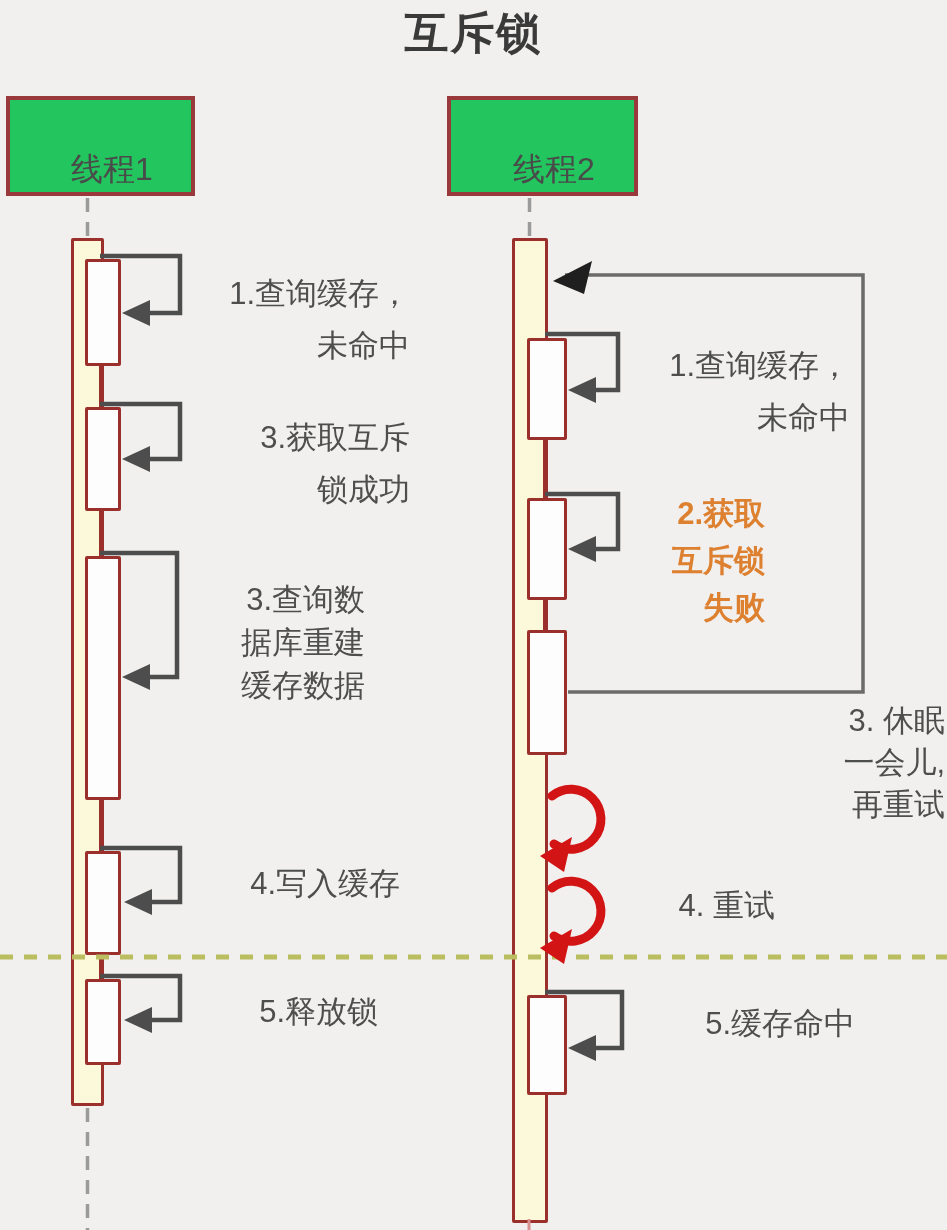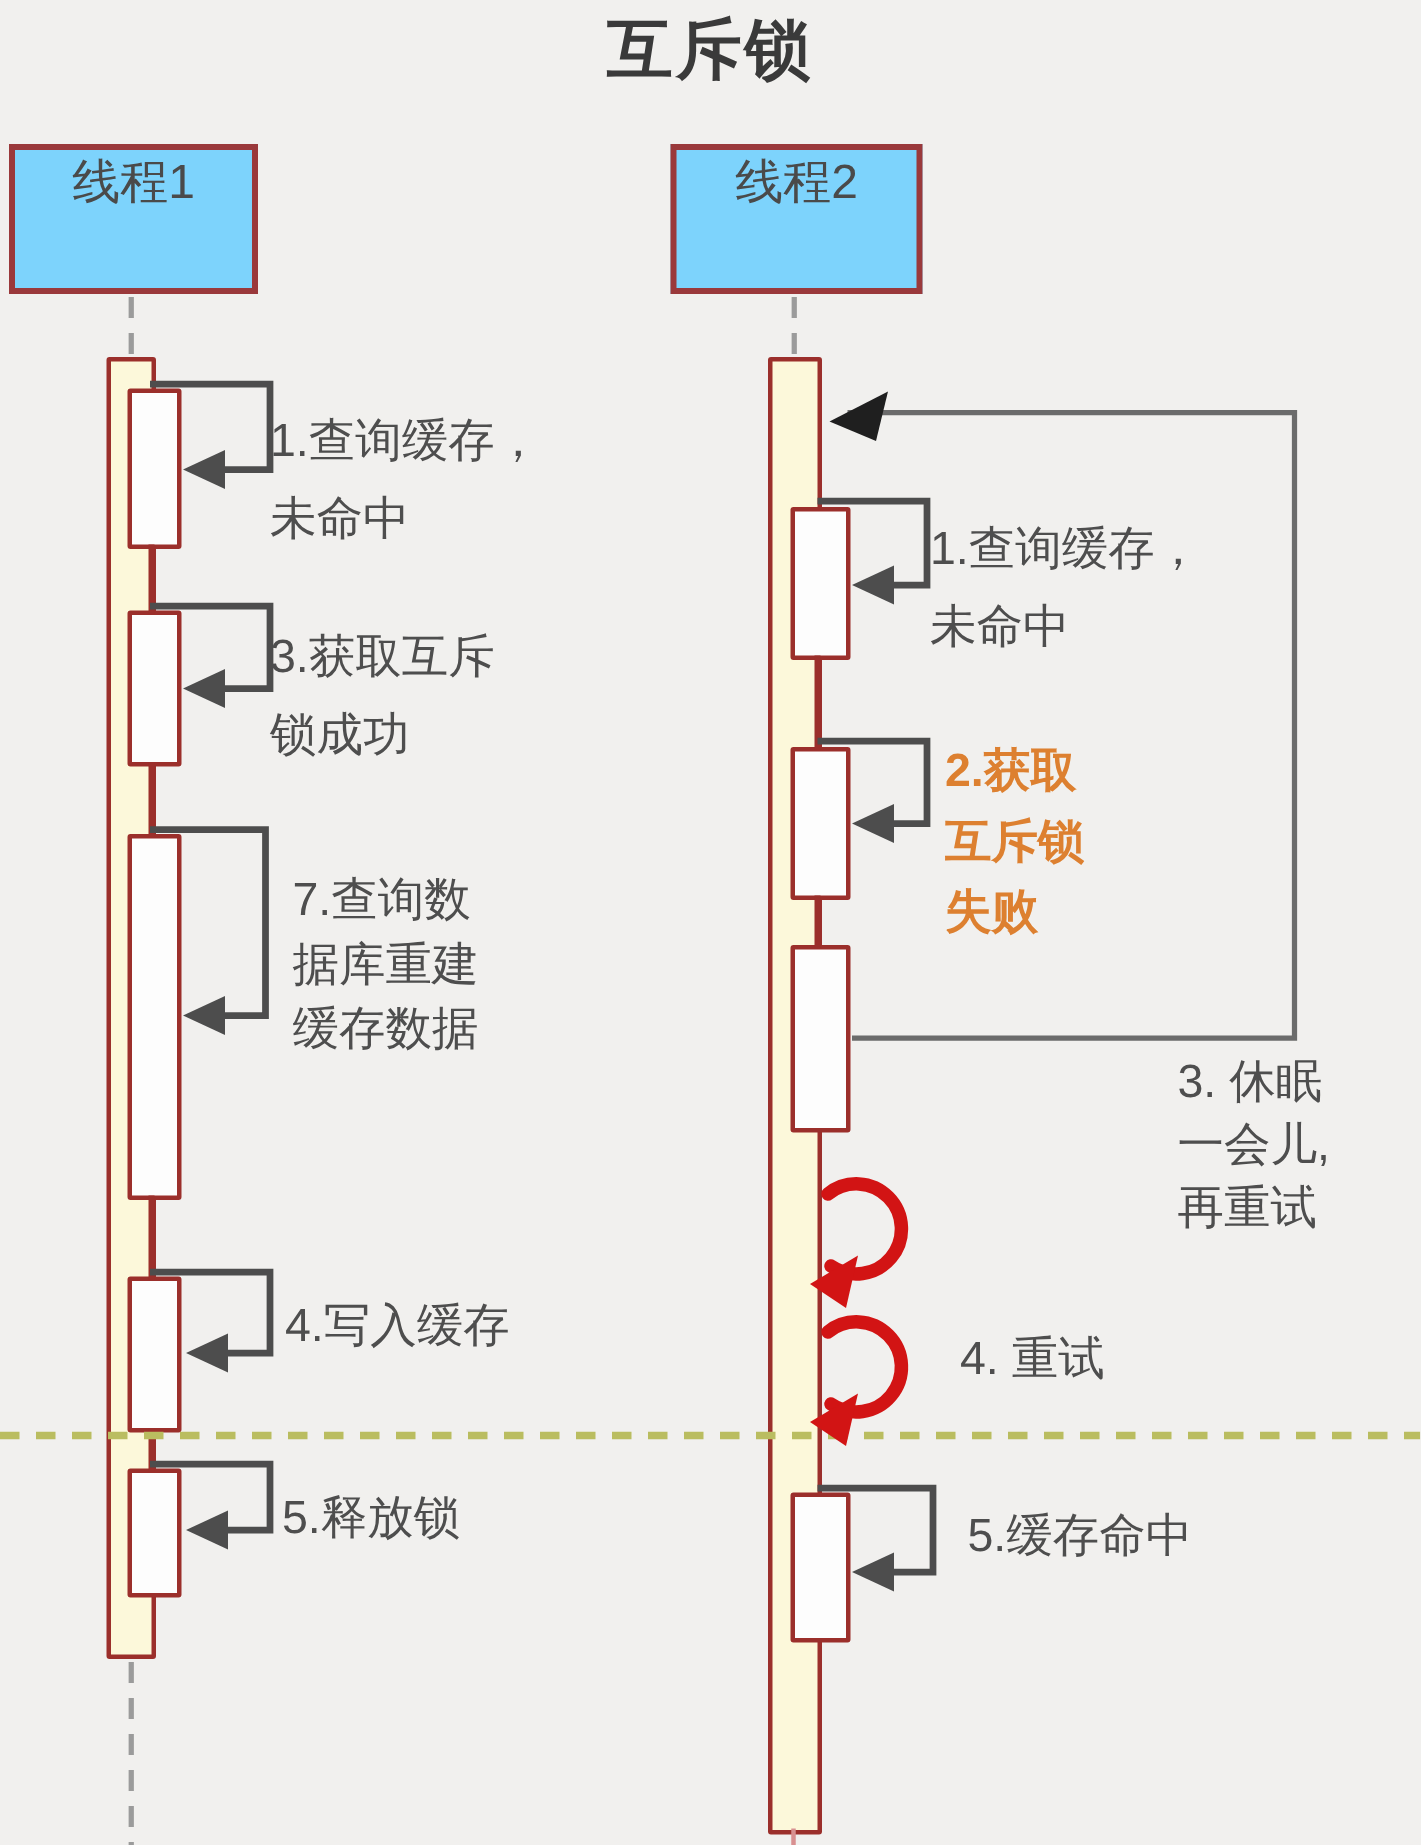--- a/index.html
+++ b/index.html
@@ -8,23 +8,23 @@
     background:#f1f0ee;
     font-family:"Liberation Sans","DejaVu Sans",sans-serif;
     color:#4e4e4e;
   }
   .title{
     position:absolute;left:0;top:4px;width:947px;text-align:center;
     font-size:44px;font-weight:700;color:#3a3a3a;letter-spacing:2px;
   }
   .thread-box{
     position:absolute;top:96px;height:92px;
-    border:4px solid #9a393b;background:#7dd3fc;
-    display:flex;align-items:flex-start;justify-content:center;
-    font-size:32px;color:#4a4a4a;
+    border:4px solid #9a393b;background:#22c55e;
+    display:flex;align-items:flex-end;justify-content:center;
+    font-size:32px;color:#4a4a4a;padding-left:23px;
   }
   .thread-box.t1{left:6px;width:158px;}
   .thread-box.t2{left:447px;width:160px;}
   .activation-bar{
     position:absolute;background:#fcf8da;border:3px solid #9b2f2b;border-radius:2px;
   }
   .bar-t1{left:71px;top:238px;width:27px;height:862px;}
   .bar-t2{left:512px;top:238px;width:30px;height:979px;}
   .exec{
     position:absolute;background:#fdfdfd;border:3px solid #9b2f2b;border-radius:2px;
@@ -43,21 +43,21 @@
   .connector{position:absolute;width:0;border-left:4px solid #9b2f2b;}
   .connector.c1{left:99px;}
   .connector.c2{left:543px;}
   .t1c1{top:363px;height:46px;}
   .t1c2{top:508px;height:50px;}
   .t1c3{top:797px;height:56px;}
   .t1c4{top:952px;height:29px;}
   .t2c1{top:437px;height:63px;}
   .t2c2{top:597px;height:35px;}
   .step-label{
-    position:absolute;font-size:31px;text-align:left;
+    position:absolute;font-size:31px;text-align:right;
     white-space:pre-line;color:#4e4e4e;
   }
   .t1s1{left:180px;top:268px;width:230px;line-height:52px;}
   .t1s2{left:180px;top:412px;width:230px;line-height:52px;}
   .t1s3{left:195px;top:578px;width:170px;line-height:43px;}
   .t1s4{left:190px;top:866px;width:210px;line-height:36px;}
   .t1s5{left:188px;top:994px;width:190px;line-height:36px;}
   .t2s1{left:620px;top:340px;width:230px;line-height:52px;}
   .t2s2{left:630px;top:490px;width:135px;line-height:47px;color:#dd8030;font-weight:700;}
   .t2s3{left:785px;top:700px;width:160px;line-height:42px;}
@@ -146,21 +146,21 @@
     <g fill="#d21414" stroke="none">
       <polygon points="540,856 572,837 564,872"></polygon>
       <polygon points="540,948 572,929 564,964"></polygon>
     </g>
   </svg>
 
   <div class="step-label t1s1">1.查询缓存，
 未命中</div>
   <div class="step-label t1s2">3.获取互斥
 锁成功</div>
-  <div class="step-label t1s3">7.查询数
+  <div class="step-label t1s3">3.查询数
 据库重建
 缓存数据</div>
   <div class="step-label t1s4">4.写入缓存</div>
   <div class="step-label t1s5">5.释放锁</div>
 
   <div class="step-label t2s1">1.查询缓存，
 未命中</div>
   <div class="step-label t2s2">2.获取
 互斥锁
 失败</div>

